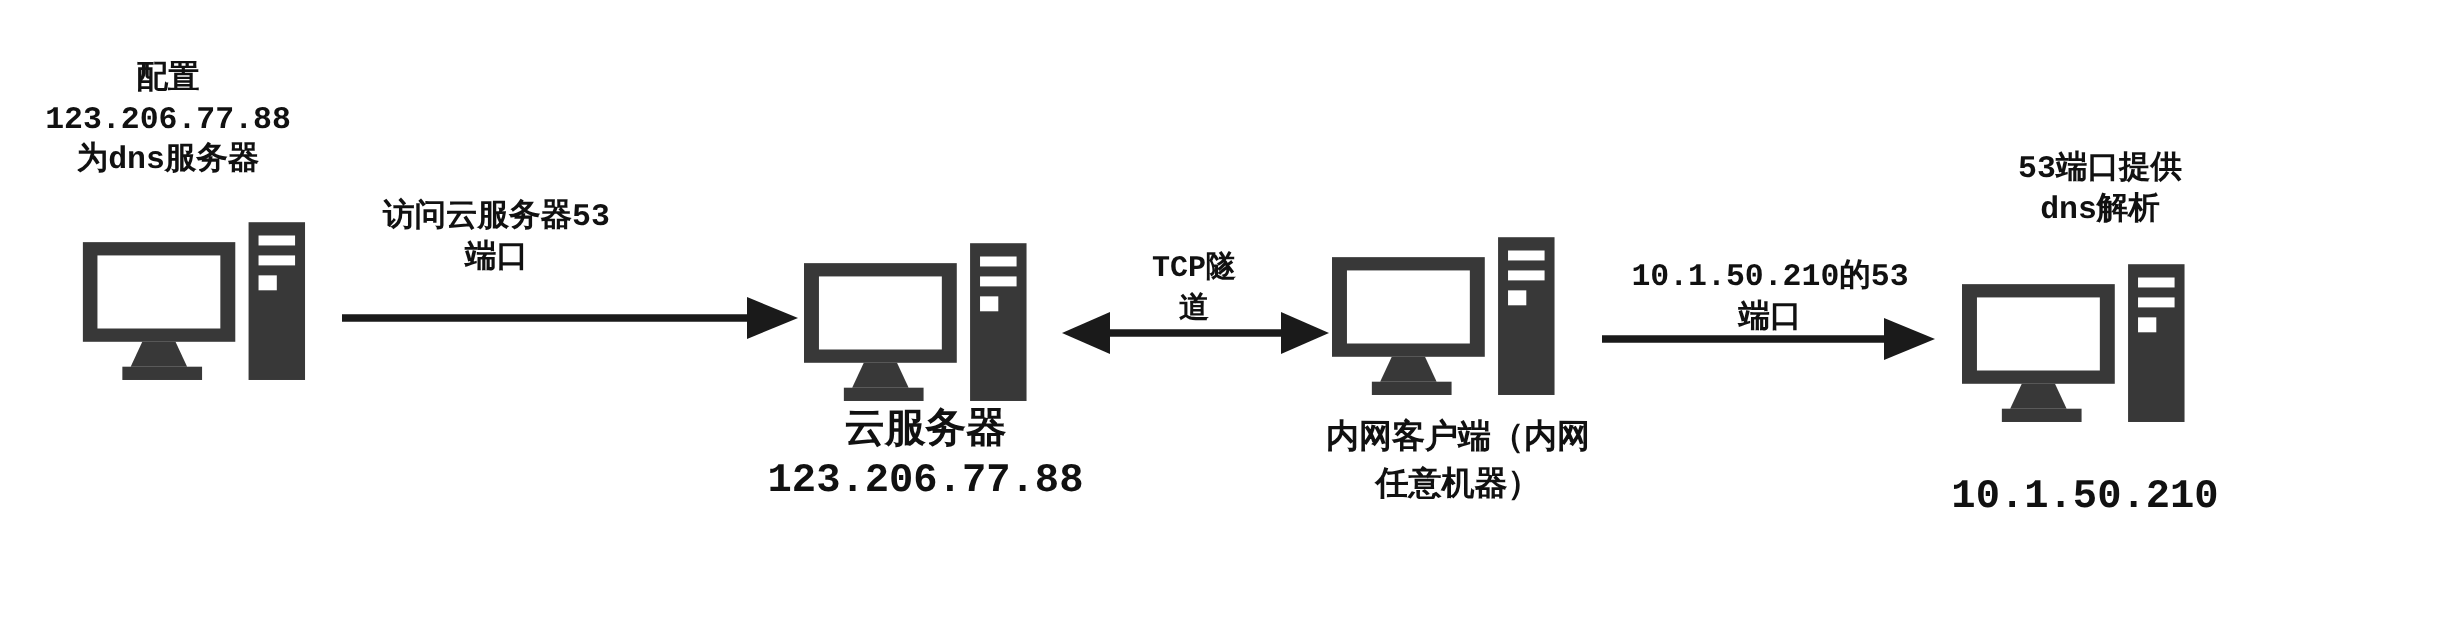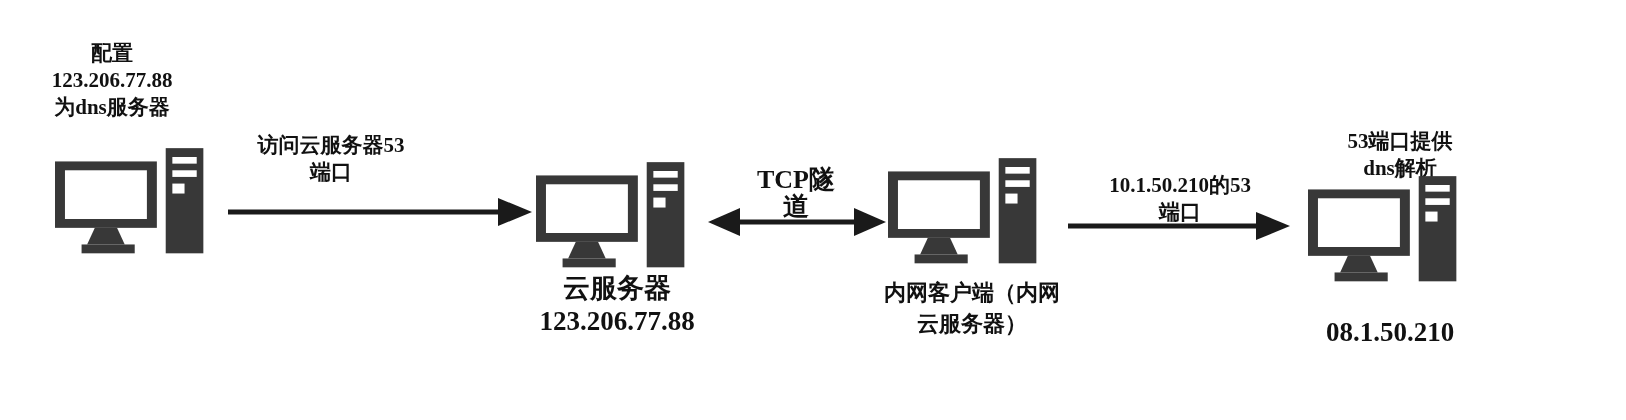--- a/index.html
+++ b/index.html
@@ -5,21 +5,21 @@
   html, body {
     margin: 0;
     padding: 0;
     background: #ffffff;
   }
   .canvas {
     position: relative;
     width: 1626px;
     height: 407px;
     background: #ffffff;
-    font-family: Liberation Serif, serif;
+    font-family: Liberation Mono, monospace;
     overflow: hidden;
     border-radius: 32px;
   }
   .arrows {
     position: absolute;
     left: 0;
     top: 0;
     width: 1626px;
     height: 420px;
   }
@@ -42,21 +42,21 @@
     color: var(--text-color, #111111);
     font-weight: 700;
     font-size: 21px;
     line-height: 27px;
   }
   .lbl.big {
     font-size: 27px;
     line-height: 33px;
   }
   .lbl.tcp {
-    font-size: 26px;
+    font-size: 20px;
     line-height: 27px;
   }
   .lbl.spread {
     line-height: 36px;
   }
   .lbl.mid {
     font-size: 22px;
     line-height: 31px;
     font-weight: 600;
   }
@@ -116,25 +116,25 @@
   <div class="lbl big" style="left:617px; top:272px">云服务器
 123.206.77.88</div>
 
   <div class="lbl tcp" style="left:796px; top:166px">TCP隧
 道</div>
 
   <svg class="pc" style="left:888px; top:158px" width="155" height="111">
     <use href="#computer-icon"></use>
   </svg>
   <div class="lbl mid" style="left:972px; top:277px">内网客户端（内网
-云服务器）</div>
+任意机器）</div>
 
   <div class="lbl" style="left:1180px; top:172px">10.1.50.210的53
 端口</div>
 
-  <div class="lbl" style="left:1400px; top:128px">53端口提供
+  <div class="lbl" style="left:1400px; top:100px">53端口提供
 dns解析</div>
   <svg class="pc" style="left:1308px; top:176px" width="155" height="111">
     <use href="#computer-icon"></use>
   </svg>
-  <div class="lbl big" style="left:1390px; top:316px">08.1.50.210</div>
+  <div class="lbl big" style="left:1390px; top:316px">10.1.50.210</div>
 
 </div>
 
 </body></html>

